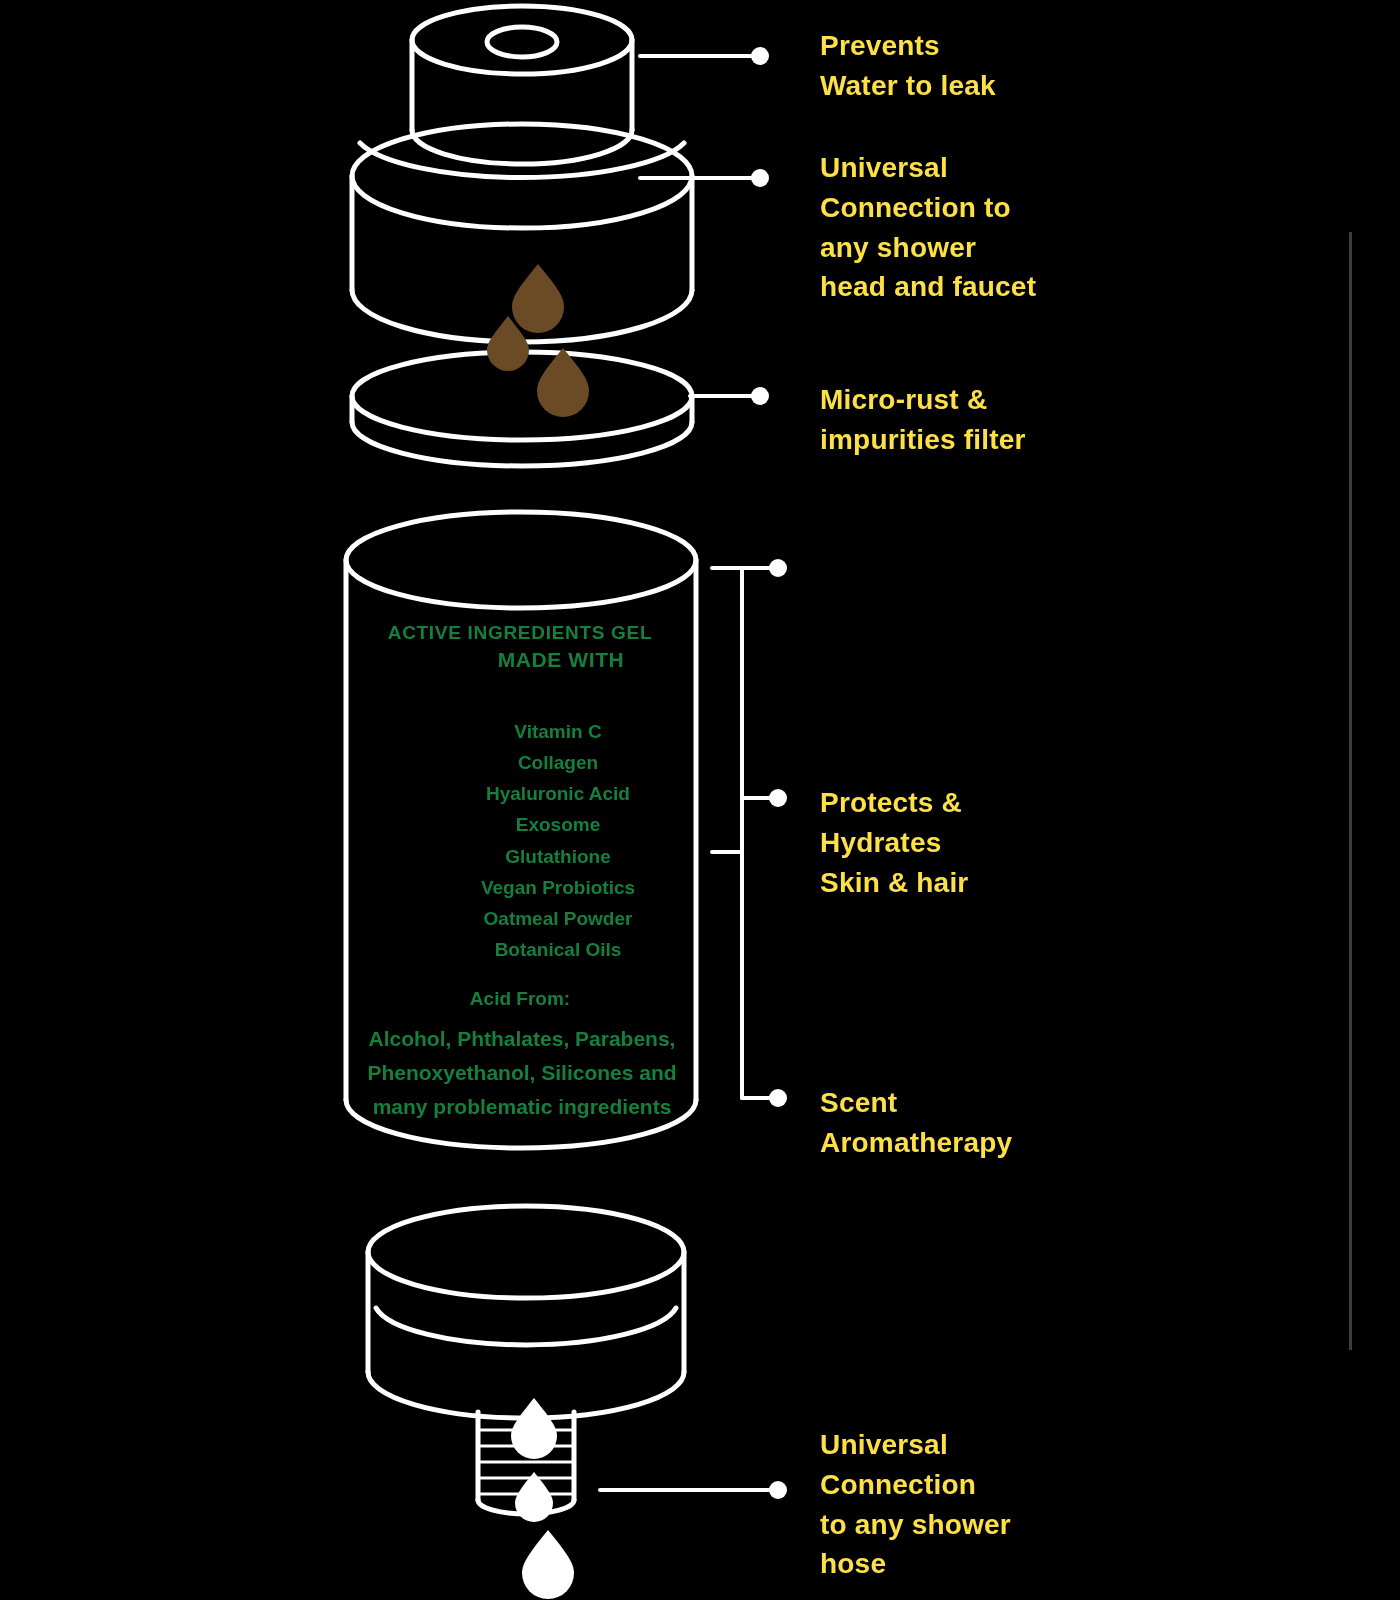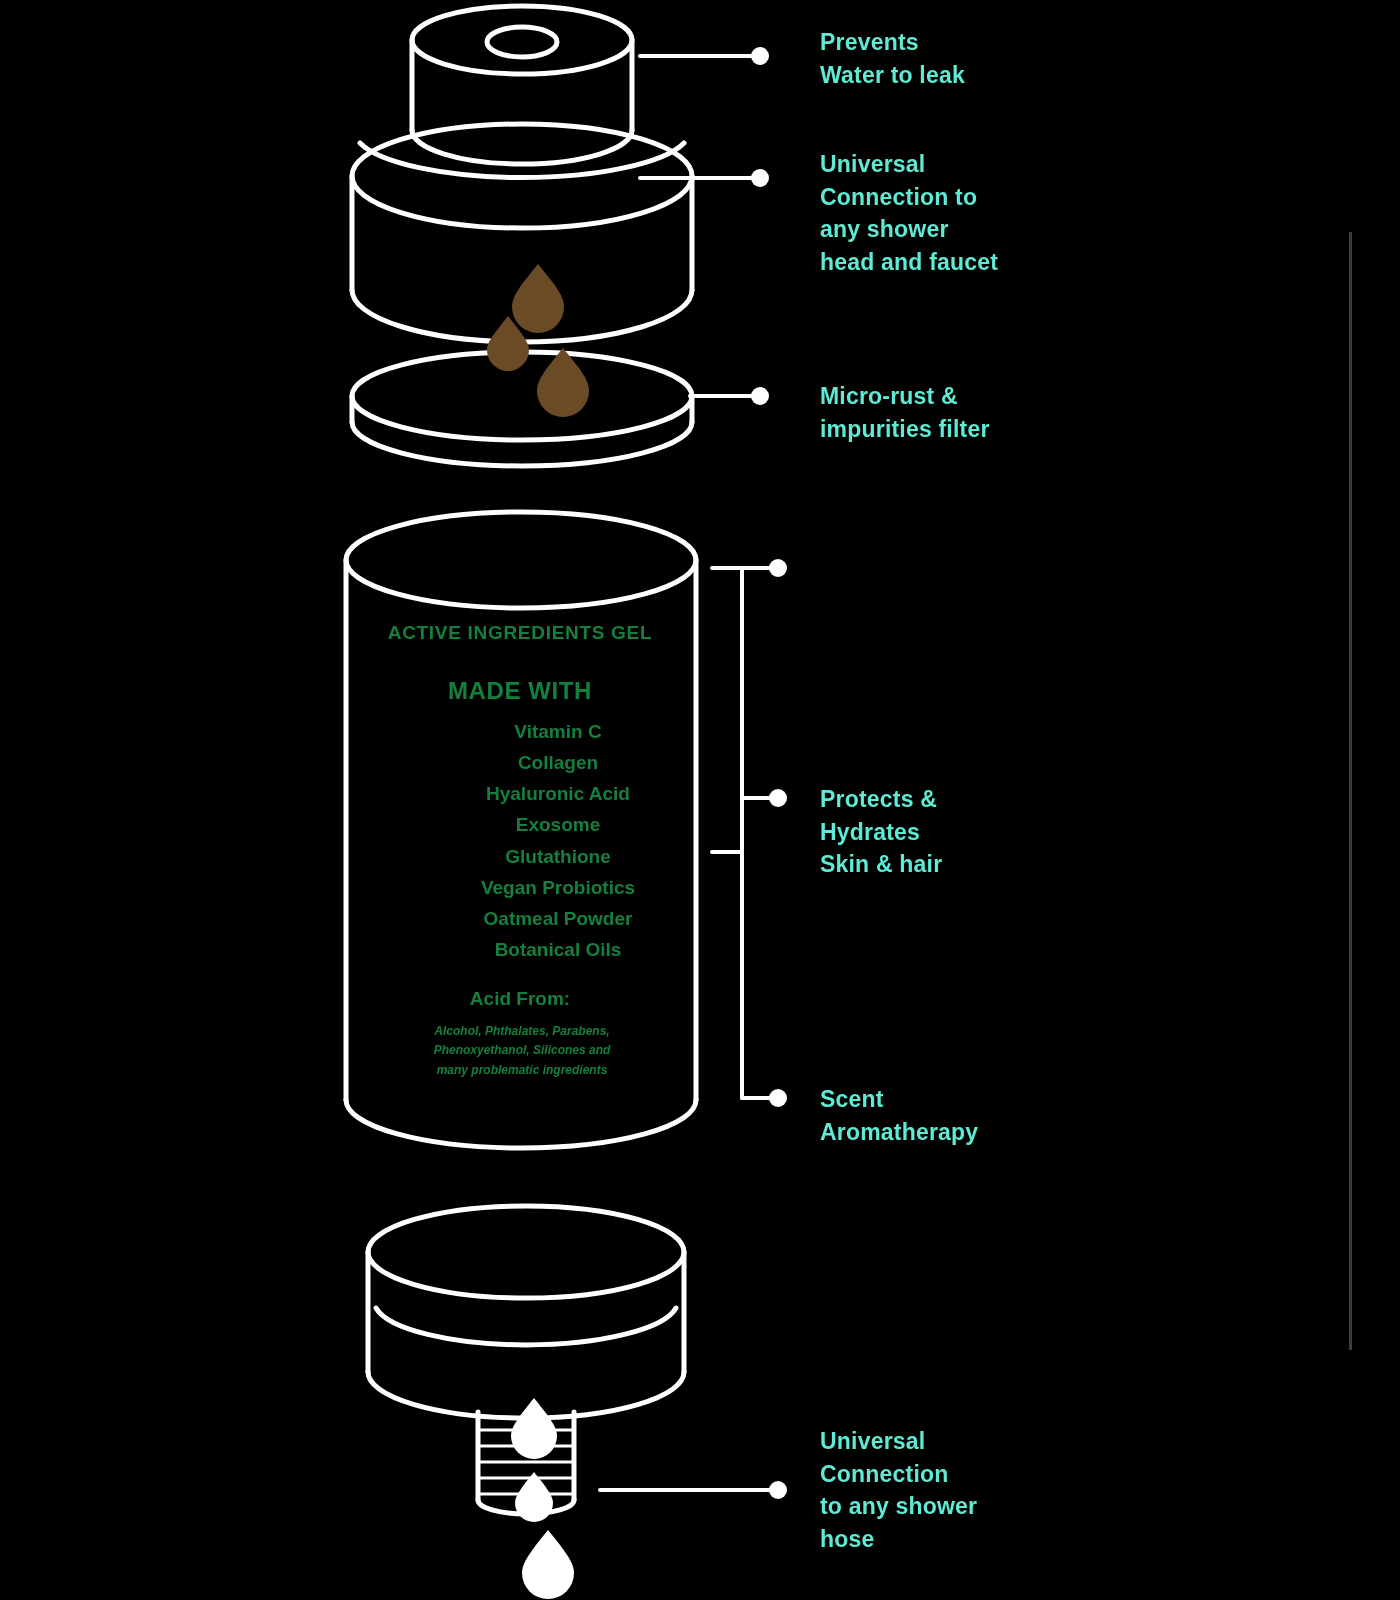--- a/index.html
+++ b/index.html
@@ -21,67 +21,67 @@
   }
   svg.diagram {
     position: absolute;
     left: 0;
     top: 0;
     width: 1400px;
     height: 1600px;
   }
   .callout {
     position: absolute;
-    color: #5eead4;
+    color: #fde047;
     font-weight: 700;
-    font-size: 23px;
+    font-size: 28px;
     line-height: 1.42;
     letter-spacing: 0.2px;
     white-space: pre-line;
   }
   .gel-label {
     position: absolute;
     text-align: center;
     color: #15803d;
     font-weight: 700;
   }
   #gel-title {
     left: 350px;
     top: 622px;
     width: 340px;
     font-size: 19px;
     letter-spacing: 0.7px;
   }
   #gel-madewith {
     left: 350px;
-    top: 677px;
+    top: 648px;
     width: 340px;
-    font-size: 24px;
+    font-size: 21px;
     letter-spacing: 0.6px;
+    padding-left: 41px;
   }
   #gel-ingredients {
     left: 350px;
     top: 716px;
     width: 340px;
     font-size: 19px;
     line-height: 1.64;
   }
   #gel-freefrom-title {
     left: 340px;
     top: 988px;
     width: 360px;
     font-size: 19px;
   }
   #gel-freefrom-body {
     left: 332px;
     top: 1022px;
     width: 380px;
-    font-size: 12px;
+    font-size: 21px;
     line-height: 1.62;
-    font-style: italic;
   }
   .rule {
     position: absolute;
     width: 3px;
     background: #3d3d3d;
   }
 </style>
 </head>
 <body>
 

